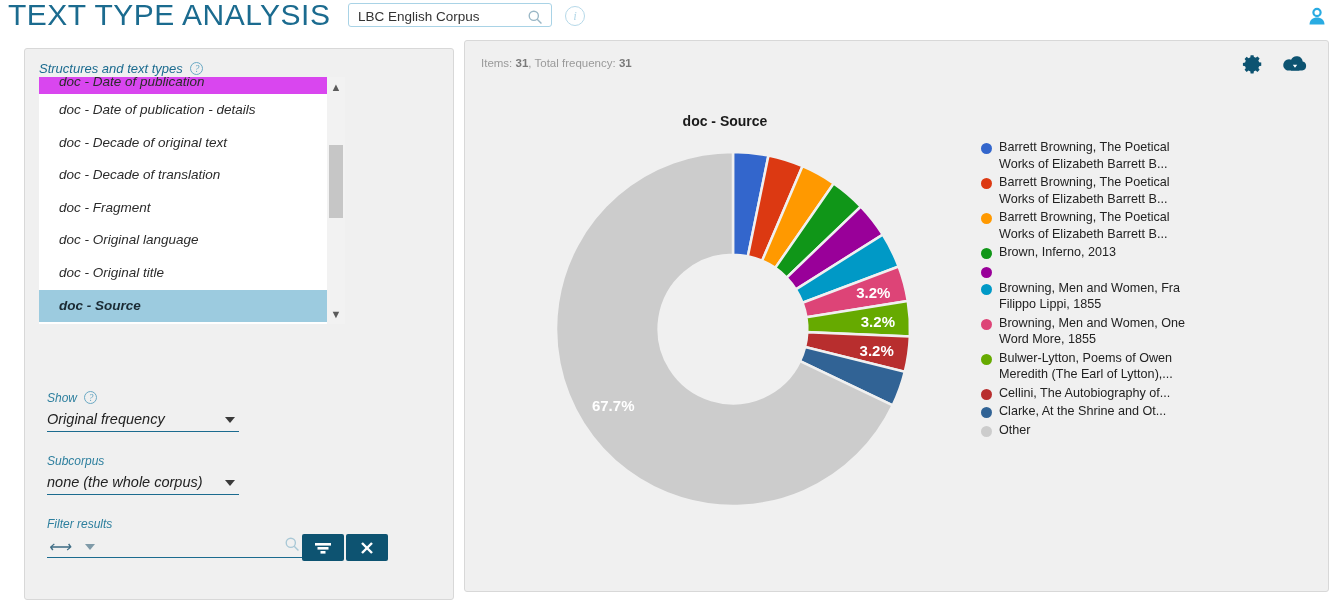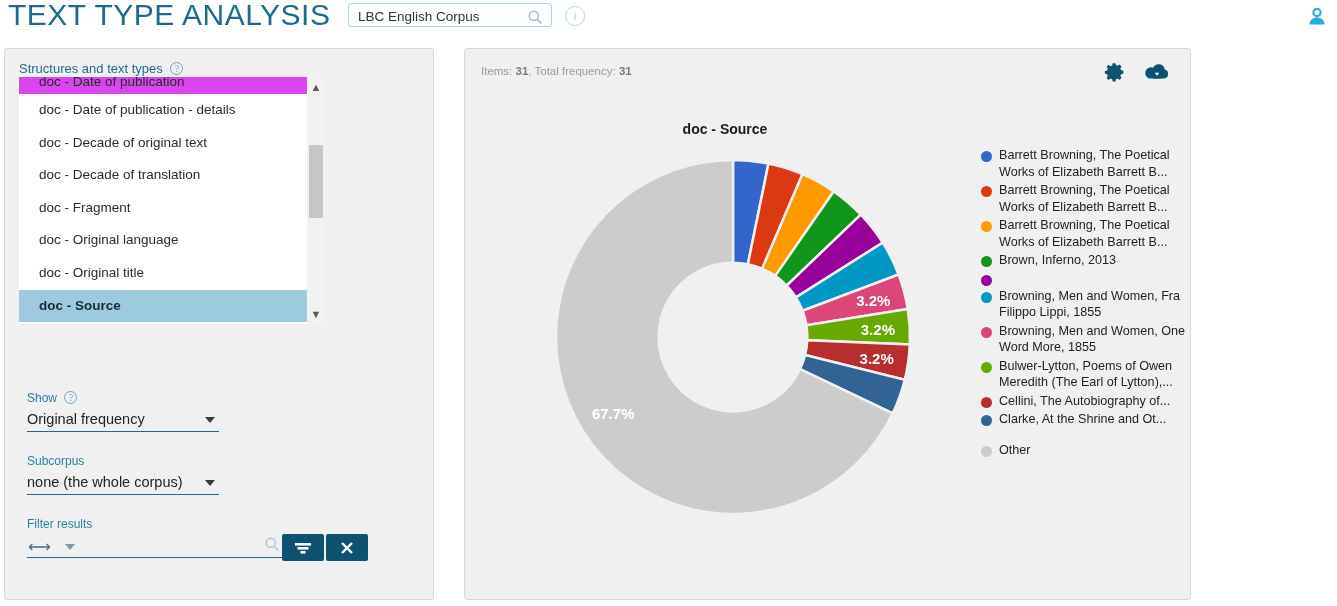--- a/index.html
+++ b/index.html
@@ -46,25 +46,26 @@
     text-align: center; line-height: 17px;
     font-family: "Liberation Serif", serif;
   }
   .user-icon {
     position: absolute; right: 8px; top: 5px;
     width: 24px; height: 24px;
   }
 
   
   .left-panel {
-    position: absolute; left: 4px; top: 48px;
+    position: absolute; left: 24px; top: 48px;
     width: 430px; height: 552px;
     background: #f0f0f0;
     border: 1px solid #d8d8d8;
     border-radius: 3px;
+    font-style: italic;
   }
   .panel-label {
     position: absolute;
     font-size: 13px; color: #1b6b8f;
     white-space: nowrap;
   }
   .lbl-structures { left: 14px; top: 12px; }
   .help-q {
     display: inline-block;
     width: 13px; height: 13px; margin-left: 4px;
@@ -158,22 +159,22 @@
     position: absolute; top: 485px;
     width: 42px; height: 27px;
     background: #0d5371; border-radius: 2px;
     cursor: pointer;
   }
   .btn-filter { left: 277px; }
   .btn-clear  { left: 321px; }
 
   
   .right-panel {
-    position: absolute; left: 464px; top: 48px;
-    width: 727px; height: 552px;
+    position: absolute; left: 464px; top: 40px;
+    width: 865px; height: 552px;
     background: #f0f0f0;
     border: 1px solid #d8d8d8;
     border-radius: 3px;
   }
   .items-line {
     position: absolute; left: 16px; top: 16px;
     font-size: 11.5px; color: #9a9a9a;
     white-space: nowrap;
   }
   .items-line b { color: #7a7a7a; font-weight: bold; }
@@ -199,21 +200,21 @@
     margin-bottom: 2px;
   }
   .legend-dot {
     width: 11px; height: 11px; border-radius: 50%;
     margin-top: 4px; margin-right: 7px; flex: 0 0 11px;
   }
   .legend-text {
     font-size: 12.6px; color: #222; line-height: 16.5px;
     max-width: 195px;
   }
-  .legend-other { margin-top: 14px; }
+  .legend-other { margin-top: 2px; }
 </style>
 </head>
 <body>
 
 <div class="header">
   <div class="app-title">TEXT TYPE ANALYSIS</div>
 
   <div class="corpus-box">
     <span class="corpus-value">LBC English Corpus</span>
     <svg class="corpus-search" viewBox="0 0 20 20">

